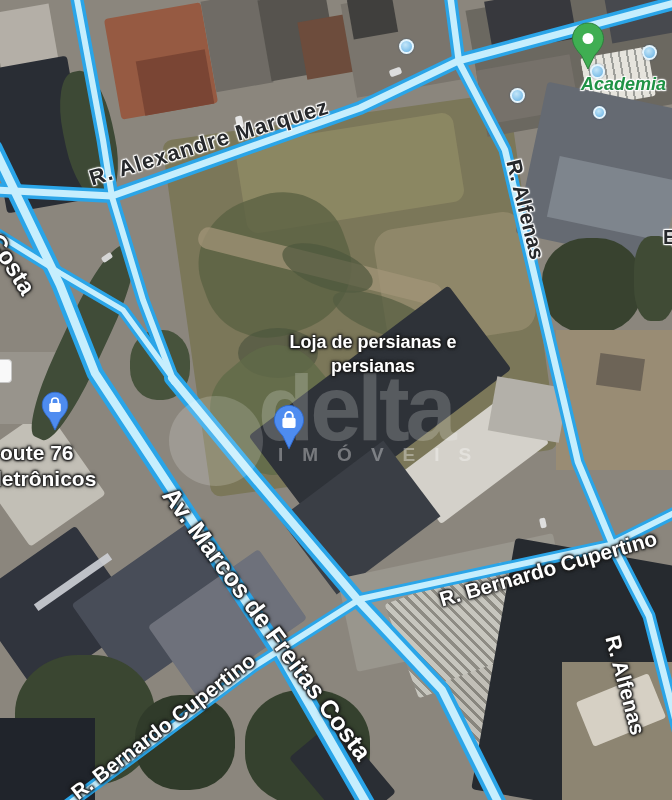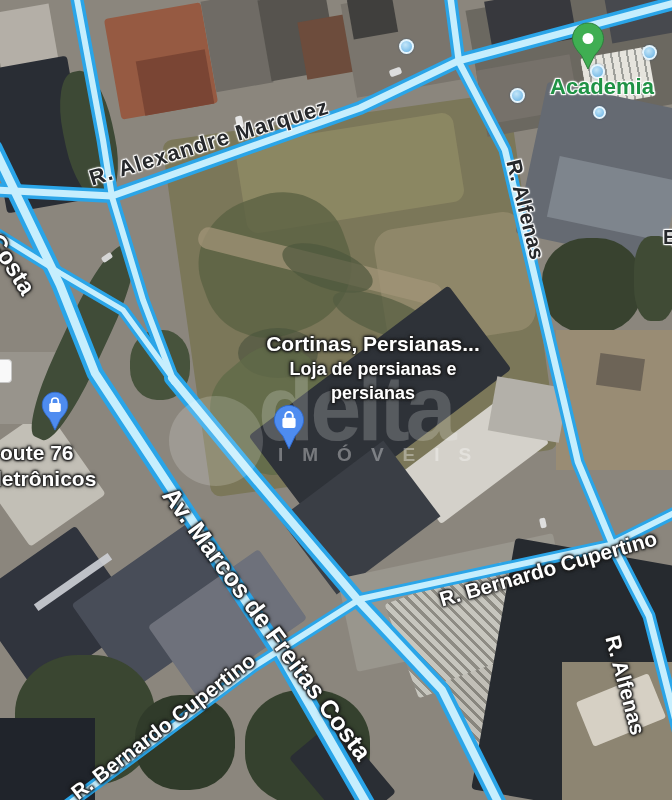--- a/index.html
+++ b/index.html
@@ -137,24 +137,23 @@
   <div class="lbl lbl-light" style="left:168px;top:476px;font-size:25px;transform:rotate(53.5deg);">Av. Marcos de Freitas Costa</div>
   <div class="lbl lbl-light" style="left:74px;top:783px;font-size:21px;transform:rotate(-37.5deg);">R. Bernardo Cupertino</div>
   <div class="lbl lbl-light" style="left:440px;top:588px;font-size:21px;transform:rotate(-16deg);">R. Bernardo Cupertino</div>
   <div class="lbl lbl-light" style="left:612px;top:624px;font-size:21px;transform:rotate(75deg);">R. Alfenas</div>
   <div class="lbl lbl-dark" style="left:663px;top:226px;font-size:20px;">E</div>
 
   <svg class="pin" style="left:571px;top:22px;" width="34" height="50" viewBox="0 0 34 50">
     <path d="M17 1 C8 1 1.5 8 1.5 16.5 C1.5 23 6 28.5 10.5 33.5 L17 47 L23.5 33.5 C28 28.5 32.5 23 32.5 16.5 C32.5 8 26 1 17 1 Z" fill="#3fae52" stroke="#2c7e3c" stroke-width="1"></path>
     <circle cx="17" cy="16.5" r="5.5" fill="#ffffff"></circle>
   </svg>
-  <div class="lbl lbl-green" style="left:550px;top:74px;font-size:22px;">Academia</div>
+  <div class="lbl lbl-green" style="left:581px;top:74px;font-size:18px;font-style:italic;">Academia</div>
 
   <div class="veron-lines">
-    <div class="t lbl-light">Cortinas, Persianas...</div>
     <div class="s lbl-light">Loja de persianas e persianas</div>
   </div>
   <svg class="pin" style="left:273px;top:404px;" width="32" height="48" viewBox="0 0 34 50">
     <path d="M17 1 C8 1 1.5 8 1.5 16.5 C1.5 23 6 28.5 10.5 33.5 L17 47 L23.5 33.5 C28 28.5 32.5 23 32.5 16.5 C32.5 8 26 1 17 1 Z" fill="#4e8cf0" stroke="#2f6ad0" stroke-width="1"></path>
     <rect x="10" y="14" width="14" height="11" rx="2" fill="#ffffff"></rect>
     <path d="M13 14 v-2 a4 4 0 0 1 8 0 v2" stroke="#ffffff" stroke-width="2" fill="none"></path>
   </svg>
 
   <svg class="pin" style="left:41px;top:390px;" width="28" height="44" viewBox="0 0 34 50">
     <path d="M17 1 C8 1 1.5 8 1.5 16.5 C1.5 23 6 28.5 10.5 33.5 L17 47 L23.5 33.5 C28 28.5 32.5 23 32.5 16.5 C32.5 8 26 1 17 1 Z" fill="#4e8cf0" stroke="#2f6ad0" stroke-width="1"></path>

